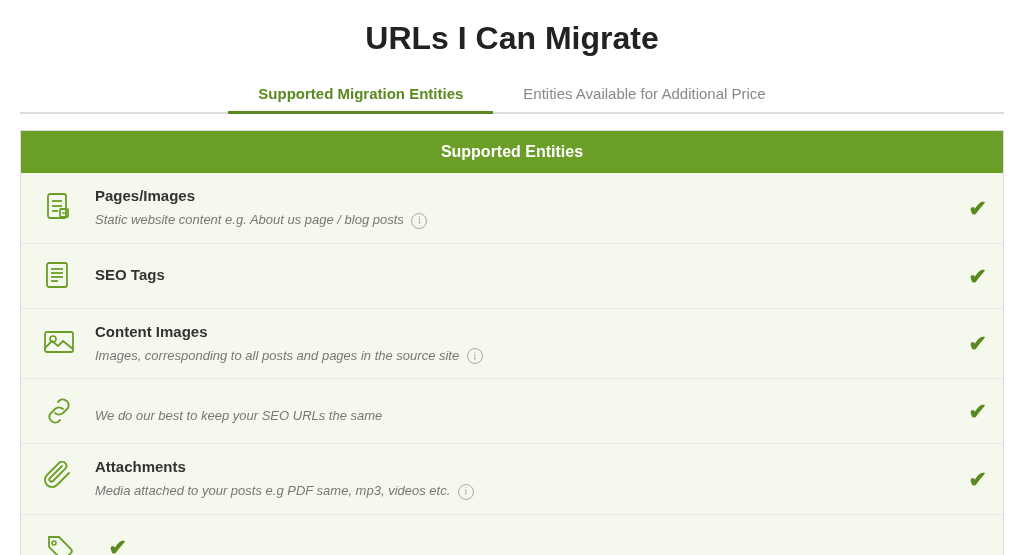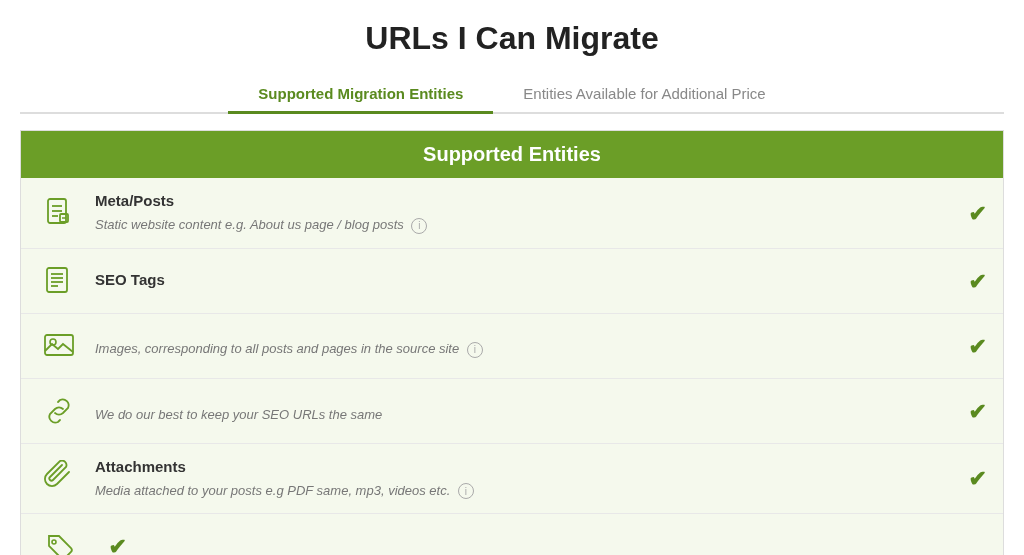--- a/index.html
+++ b/index.html
@@ -60,21 +60,21 @@
       border: 1px solid #ddd;
       margin-top: 16px;
       background: #fff;
     }
 
     .table-header {
       background: #6b9e27;
       color: #fff;
       text-align: center;
       padding: 12px;
-      font-size: 20px;
+      font-size: 16px;
       font-weight: bold;
     }
 
     .entity-row {
       display: flex;
       align-items: center;
       padding: 14px 16px;
       border-bottom: 1px solid #e8e8e8;
       background: #f5f9ed;
     }
@@ -167,21 +167,21 @@
         <svg viewBox="0 0 36 36">
           <rect x="7" y="4" width="18" height="24" rx="2" ry="2" stroke="#6b9e27" stroke-width="1.8" fill="none"></rect>
           <line x1="11" y1="11" x2="21" y2="11" stroke="#6b9e27" stroke-width="1.8"></line>
           <line x1="11" y1="16" x2="21" y2="16" stroke="#6b9e27" stroke-width="1.8"></line>
           <line x1="11" y1="21" x2="17" y2="21" stroke="#6b9e27" stroke-width="1.8"></line>
           <rect x="19" y="19" width="8" height="8" rx="1" stroke="#6b9e27" stroke-width="1.8" fill="none"></rect>
           <line x1="21" y1="23" x2="25" y2="23" stroke="#6b9e27" stroke-width="1.5"></line>
         </svg>
       </div>
       <div class="entity-info">
-        <div class="entity-name">Meta/Posts</div>
+        <div class="entity-name">Pages/Images</div>
         <div class="entity-desc">
           <span>Static website content e.g. About us page / blog posts</span>
           <span class="info-icon">i</span>
         </div>
       </div>
       <div class="entity-check">
         <span class="check-mark">✔</span>
       </div>
     </div>
 
@@ -205,20 +205,21 @@
 
     <div class="entity-row">
       <div class="entity-icon">
         <svg viewBox="0 0 36 36">
           <rect x="4" y="7" width="28" height="20" rx="2" stroke="#6b9e27" stroke-width="1.8" fill="none"></rect>
           <circle cx="12" cy="14" r="3" stroke="#6b9e27" stroke-width="1.6" fill="none"></circle>
           <polyline points="4,23 11,16 17,21 22,16 32,24" stroke="#6b9e27" stroke-width="1.8" fill="none"></polyline>
         </svg>
       </div>
       <div class="entity-info">
+        <div class="entity-name">Content Images</div>
         <div class="entity-desc">
           <span>Images, corresponding to all posts and pages in the source site</span>
           <span class="info-icon">i</span>
         </div>
       </div>
       <div class="entity-check">
         <span class="check-mark">✔</span>
       </div>
     </div>
 

